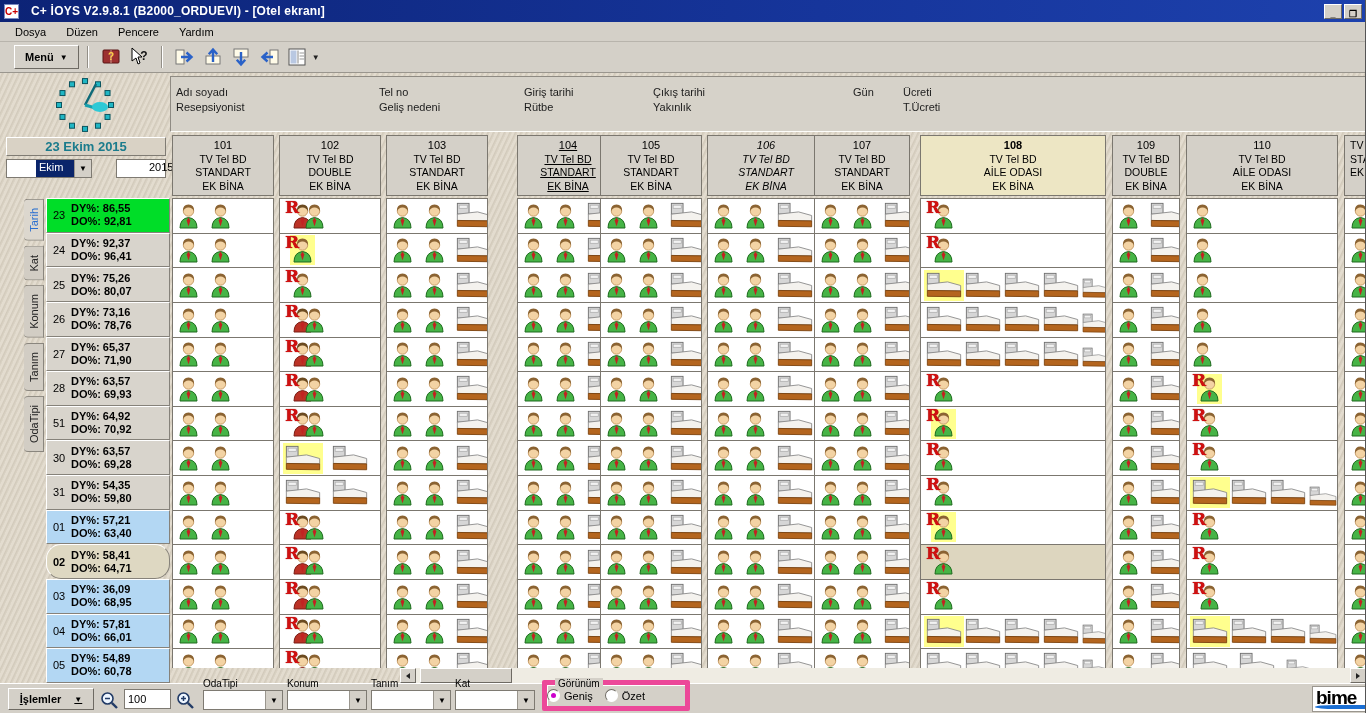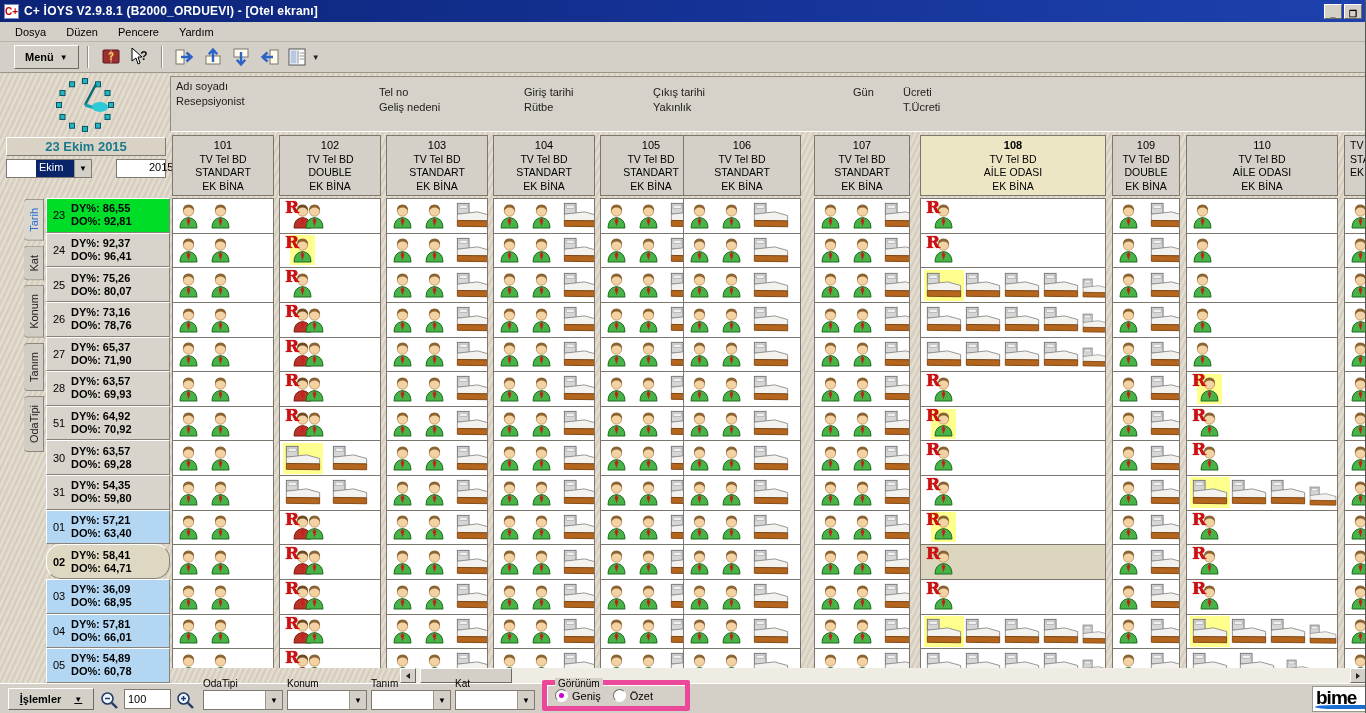--- a/index.html
+++ b/index.html
@@ -7,21 +7,21 @@
   body { font-family:"Liberation Sans", sans-serif; font-size:11px; color:#000; }
   .page { position:relative; width:1366px; height:713px; overflow:hidden;
     background:repeating-linear-gradient(115deg,#e3dccf 0px,#e3dccf 2px,#d2cabb 3px,#ddd6c8 5px); border-right:1px solid #555;}
 
   
   .titlebar { position:absolute; left:0; top:0; width:1366px; height:22px;
     background:linear-gradient(90deg,#0c2376 0%,#16359b 60%,#1d41ad 100%);
     display:flex; align-items:center; padding:0 4px; }
   .appicon { width:15px; height:15px; background:#fff; border:1px solid #7a8ac0; color:#c00;
     font-weight:bold; font-size:10px; display:flex; align-items:center; justify-content:center; margin-right:5px;}
-  .wtitle { color:#fff; font-weight:bold; font-size:12px; letter-spacing:.2px; }
+  .wtitle { color:#fff; font-weight:bold; font-size:12px; letter-spacing:.2px;margin-left:7px; }
   .winbtns { margin-left:auto; display:flex; gap:2px; }
   .winbtn { width:18px; height:15px; background:#d4d0c8; border:1px solid; border-color:#fff #6e6a63 #6e6a63 #fff;
     font-size:9px; font-weight:bold; display:flex; align-items:flex-end; justify-content:center; line-height:8px; cursor:default;}
 
   
   .menubar { position:absolute; left:0; top:22px; width:1366px; height:20px; background:#d4d0c8;
     display:flex; align-items:center; padding-left:6px; gap:2px; border-bottom:1px solid #b8b4ac;}
   .menuitem { padding:2px 9px; font-size:11px; }
   .toolbar { position:absolute; left:0; top:42px; width:1366px; height:31px; background:#d4d0c8;
     display:flex; align-items:center; padding-left:14px; border-bottom:1px solid #9a968e;}
@@ -113,21 +113,21 @@
   .zoomico { position:absolute; top:6px; width:20px; height:20px; }
   .zoominput { position:absolute; left:124px; top:5px; width:47px; height:20px; border:1px solid #7e7a72;
     font-size:11px; padding:1px 3px; background:#fff; font-family:"Liberation Sans", sans-serif;}
   .filter { position:absolute; top:-6px; width:80px; }
   .filter .flab { font-size:10px; display:block; margin-bottom:1px; }
   .filter .combo2 { display:flex; width:80px; height:20px; border:1px solid #7e7a72; background:#fff; }
   .filter .combo2 .v { flex:1; }
   .viewbox { position:absolute; left:542px; top:-4px; width:148px; height:31px; border:5px solid #ec4899;
     border-radius:2px; box-shadow:inset 1px 1px 0 #fff; }
   .viewbox .leg { position:absolute; left:8px; top:-7px; background:#d4d0c8; padding:0 3px; font-size:10px; }
-  .radios { display:flex; align-items:center; height:100%; padding-left:8px; gap:12px; }
+  .radios { display:flex; align-items:center; height:100%; padding-left:0; gap:12px; }
   .radio { display:flex; align-items:center; gap:4px; font-size:11px; }
   .rdot { width:13px; height:13px; border-radius:50%; background:#fff; border:1px solid; border-color:#6e6a63 #fff #fff #6e6a63; position:relative;}
   .rdot.on::after { content:""; position:absolute; left:3px; top:3px; width:5px; height:5px; border-radius:50%; background:#cc00cc; }
   .bime { position:absolute; left:1312px; top:2px; width:72px; height:26px; background:#fff; border:1px solid #9a968e;
     overflow:hidden; }
   .bime .bt { font-weight:bold; font-size:19px; letter-spacing:-1px; font-family:"Liberation Sans", sans-serif;
     position:absolute; left:3px; top:0px; }
   .bime::after { content:""; position:absolute; left:2px; bottom:2px; width:66px; height:4px; background:#1a6fd4;
     border-radius:50% / 80%; }
 </style>
@@ -203,21 +203,21 @@
           <line x1="12" y1="4.5" x2="12" y2="17.5" stroke="#888"></line>
           <line x1="13.5" y1="7" x2="18" y2="7" stroke="#999"></line>
           <line x1="13.5" y1="10" x2="18" y2="10" stroke="#999"></line>
           <line x1="13.5" y1="13" x2="18" y2="13" stroke="#999"></line>
         </svg>
     </span>
     <span class="tcaret">▼</span>
   </div>
 
   <div class="infopanel" id="infopanel">
-      <span class="ifield" style="left: 5px; top: 3px;">
+      <span class="ifield" style="left: 5px; top: 9px;">
         <span class="l1">Adı soyadı</span>
         <span class="l2">Resepsiyonist</span>
       </span>
       <span class="ifield" style="left: 208px; top: 9px;">
         <span class="l1">Tel no</span>
         <span class="l2">Geliş nedeni</span>
       </span>
       <span class="ifield" style="left: 353px; top: 9px;">
         <span class="l1">Giriş tarihi</span>
         <span class="l2">Rütbe</span>
@@ -1223,21 +1223,21 @@
               <svg width="36" height="27" viewBox="0 0 40 30">
                 <rect x="1.5" y="1.5" width="13" height="12" fill="#d6d6d6" stroke="#6e6e6e"></rect>
                 <rect x="3.5" y="3.5" width="9" height="3.5" fill="#f2f2f2" stroke="#aaa" stroke-width="0.8"></rect>
                 <path d="M1.5 13.5 L24 11 L38.5 15 L38.5 21 L1.5 20.5 Z" fill="#f4f2ee" stroke="#8a8a8a"></path>
                 <path d="M1.5 20.5 L38.5 21 L38.5 27.5 L1.5 27 Z" fill="#b4651e" stroke="#7c420c"></path>
               </svg>
             </span>
           </div>
         </div>
       </div>
-      <div class="roomcol" style="left: 493px; width: 102px;">
+      <div class="roomcol" style="left: 517px; width: 102px; text-decoration: underline;">
         <div class="roomhead">
           <div class="rno">104</div>
           <div>TV Tel BD</div>
           <div>STANDART</div>
           <div>EK BİNA</div>
         </div>
         <div class="cells">
           <div class="cell">
             <span class="iw iw-P">
               <svg width="21" height="26" viewBox="0 0 21 26">
@@ -1971,21 +1971,21 @@
               <svg width="36" height="27" viewBox="0 0 40 30">
                 <rect x="1.5" y="1.5" width="13" height="12" fill="#d6d6d6" stroke="#6e6e6e"></rect>
                 <rect x="3.5" y="3.5" width="9" height="3.5" fill="#f2f2f2" stroke="#aaa" stroke-width="0.8"></rect>
                 <path d="M1.5 13.5 L24 11 L38.5 15 L38.5 21 L1.5 20.5 Z" fill="#f4f2ee" stroke="#8a8a8a"></path>
                 <path d="M1.5 20.5 L38.5 21 L38.5 27.5 L1.5 27 Z" fill="#b4651e" stroke="#7c420c"></path>
               </svg>
             </span>
           </div>
         </div>
       </div>
-      <div class="roomcol" style="left: 683px; width: 118px;">
+      <div class="roomcol" style="left: 707px; width: 118px; font-style: italic;">
         <div class="roomhead">
           <div class="rno">106</div>
           <div>TV Tel BD</div>
           <div>STANDART</div>
           <div>EK BİNA</div>
         </div>
         <div class="cells">
           <div class="cell">
             <span class="iw iw-P">
               <svg width="21" height="26" viewBox="0 0 21 26">

